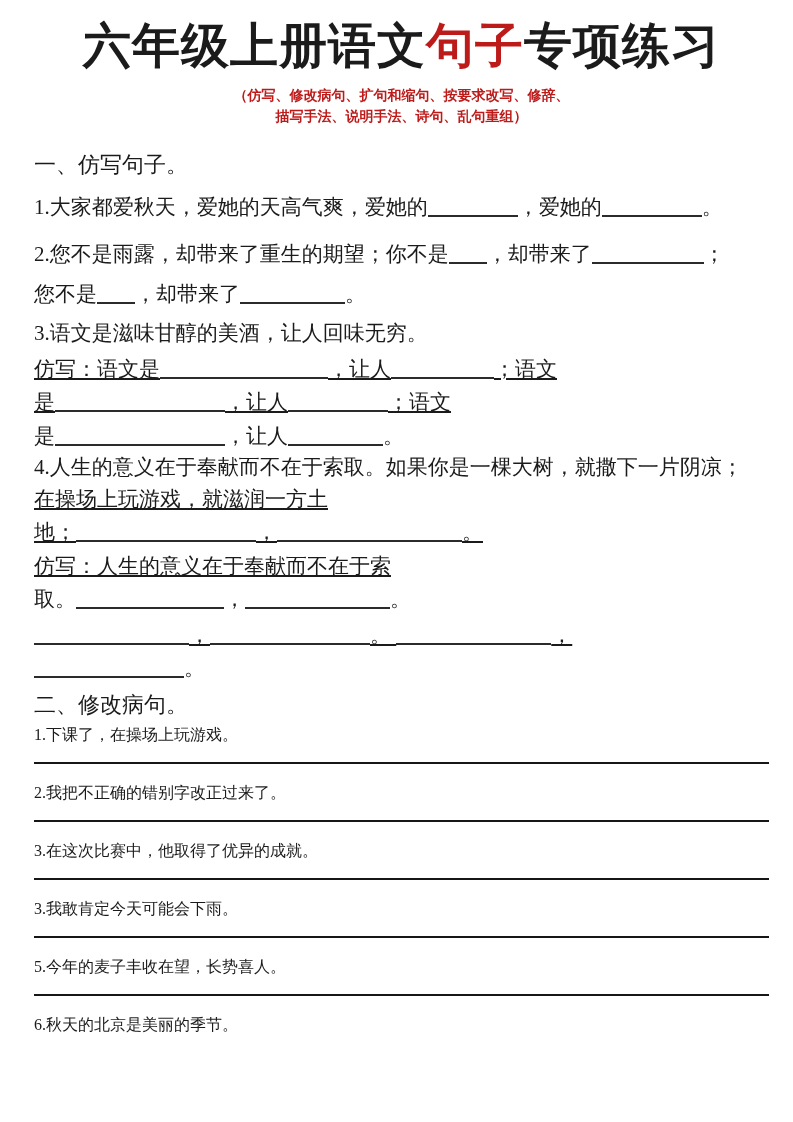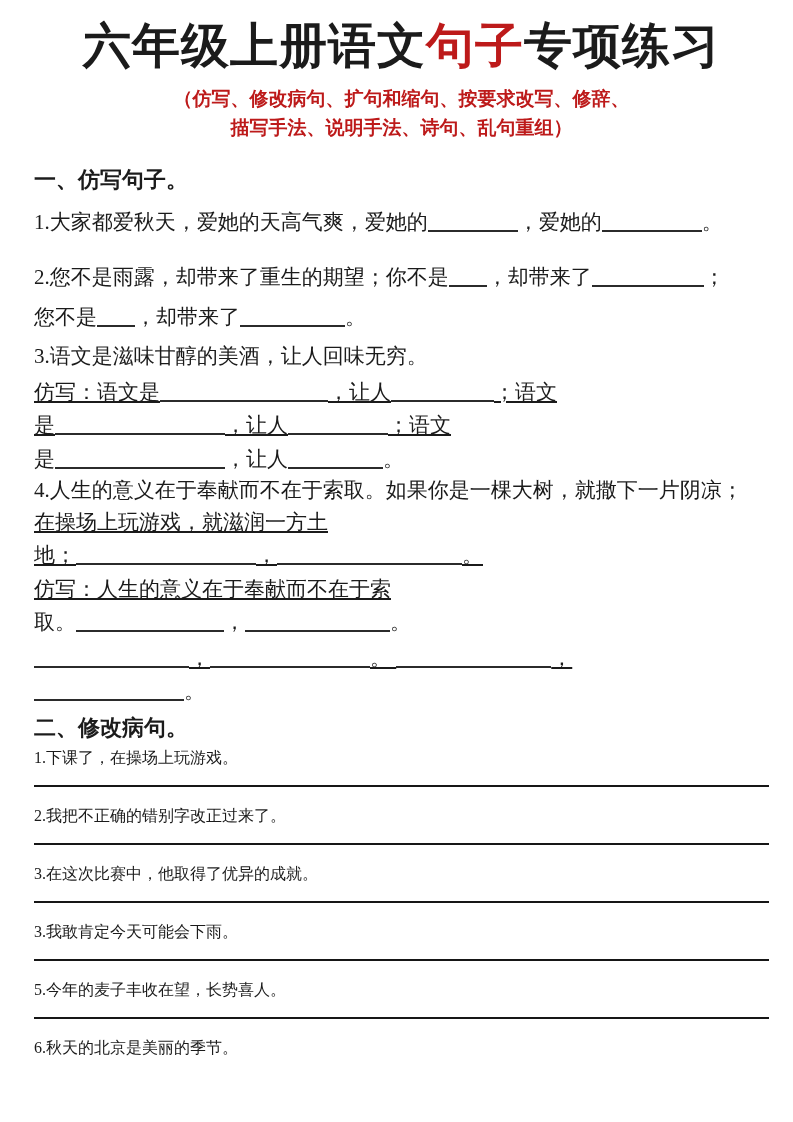--- a/index.html
+++ b/index.html
@@ -14,30 +14,30 @@
     font-family:"Liberation Serif","DejaVu Serif",serif;
   }
   .doc-title{
     font-size:48px;font-weight:700;text-align:center;
     margin:0 0 12px 0;letter-spacing:1px;line-height:1.15;
     color:var(--ink);
   }
   .doc-title .hl{color:var(--accent);}
   .subtitle{
     text-align:center;color:var(--accent);font-weight:700;
-    font-size:19px;line-height:1.5;margin:0;
+    font-size:14px;line-height:1.5;margin:0;
   }
   .sec-heading{
-    font-size:22px;font-weight:700;margin:24px 0 12px 0;line-height:1.3;
+    font-size:22px;font-weight:400;margin:24px 0 12px 0;line-height:1.3;
   }
   .sec-heading.tight{margin:6px 0 4px 0;}
   .fill-line{
     font-size:21px;line-height:1.5;margin:0 0 2px 0;white-space:nowrap;
   }
-  .g12{margin-bottom:24px;} .g8{margin-bottom:8px;}
+  .g12{margin-bottom:16px;} .g8{margin-bottom:8px;}
   .g4{margin-bottom:4px;}  .g2{margin-bottom:2px;text-decoration:underline;} .g0{margin-bottom:0;}
   .blank{
     display:inline-block;height:0.95em;margin-bottom:-3px;
     border-bottom:2px solid #2b2b2b;
   }
   .sentence{font-size:16px;line-height:1.5;margin:0;}
   .rule{border-top:2px solid #161616;height:0;margin:15px 0 17px 0;}
 </style>
 </head>
 <body>

